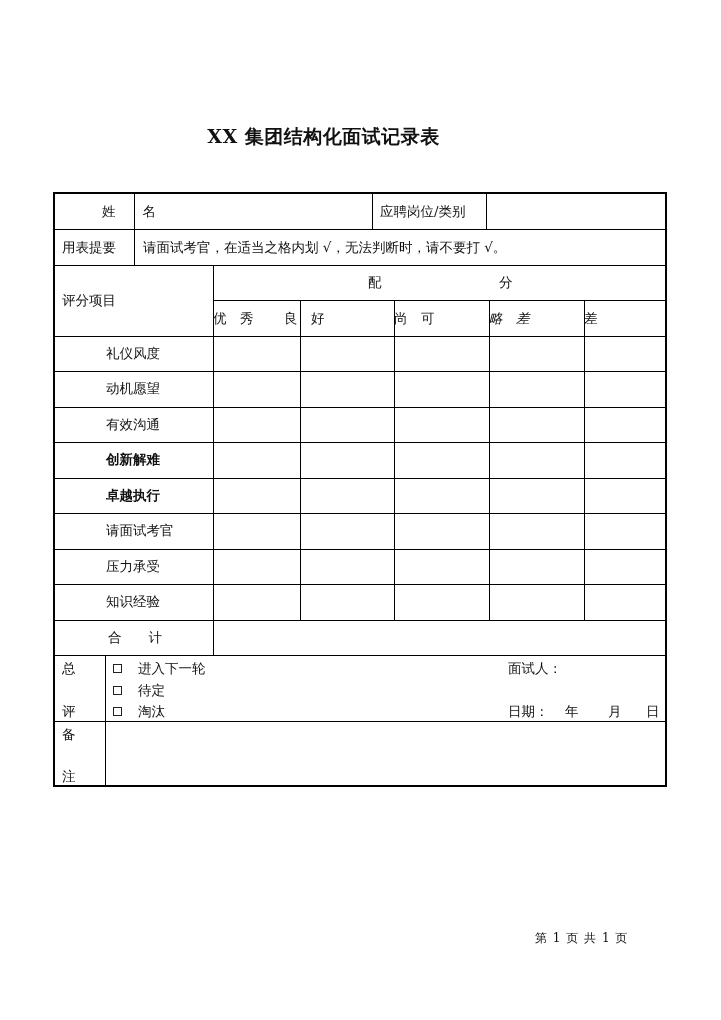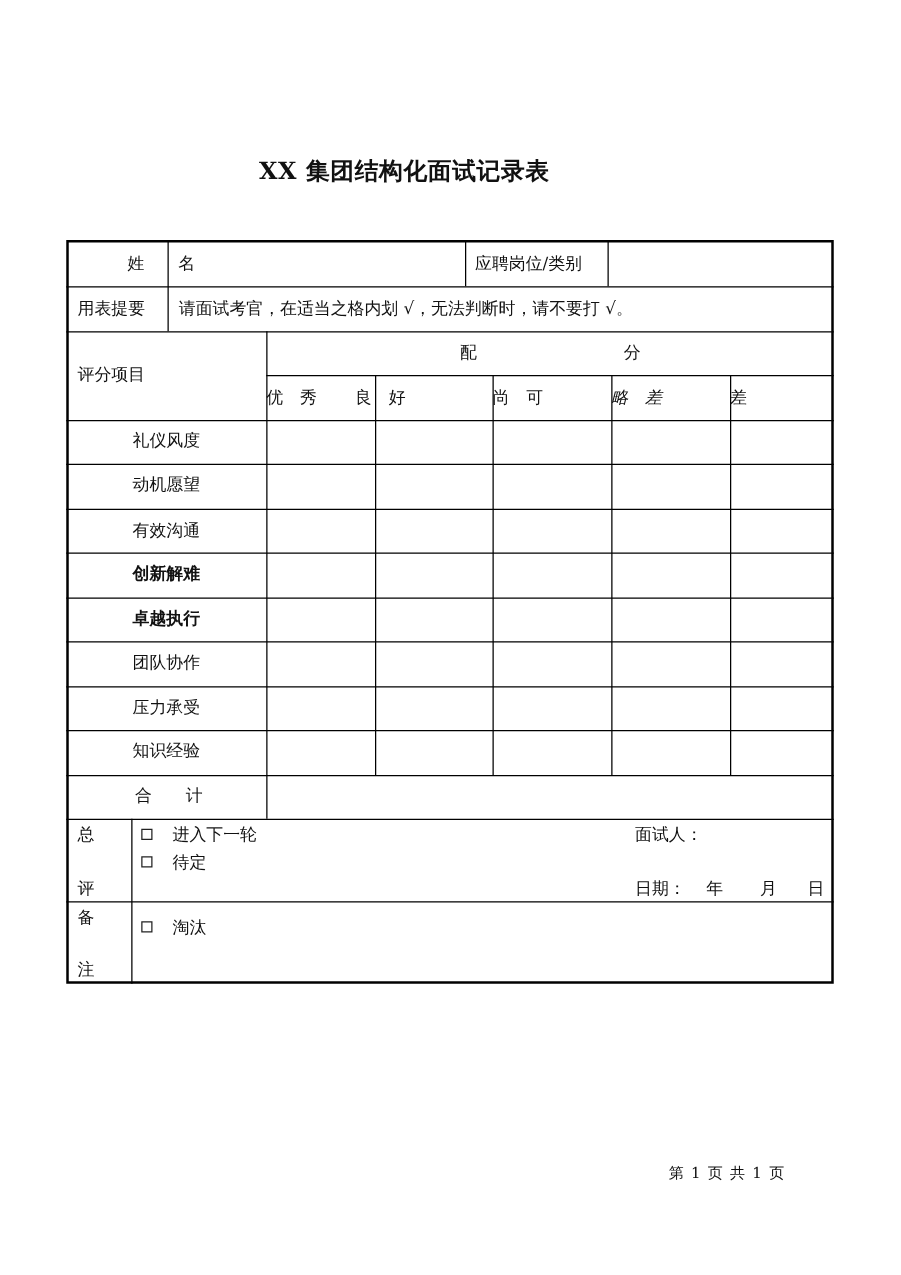--- a/index.html
+++ b/index.html
@@ -66,37 +66,37 @@
 <div class="cell c" style="left:284px;top:312px;width:94px;">良　好</div>
 <div class="cell c" style="left:394px;top:312px;width:95px;">尚　可</div>
 <div class="cell c" style="left:489px;top:312px;width:95px;font-style:italic;">略　差</div>
 <div class="cell c" style="left:584px;top:312px;width:83px;">差</div>
 
 <div class="cell" style="left:106px;top:347px;">礼仪风度</div>
 <div class="cell" style="left:106px;top:382px;">动机愿望</div>
 <div class="cell" style="left:106px;top:418px;font-family:Liberation Serif, serif;">有效沟通</div>
 <div class="cell" style="left:106px;top:453px;font-weight:bold;">创新解难</div>
 <div class="cell" style="left:106px;top:489px;font-weight:bold;">卓越执行</div>
-<div class="cell" style="left:106px;top:524px;">团队协作</div>
+<div class="cell" style="left:106px;top:524px;">请面试考官</div>
 <div class="cell" style="left:106px;top:560px;">压力承受</div>
 <div class="cell" style="left:106px;top:595px;">知识经验</div>
 
 <div class="cell" style="left:108px;top:631px;text-align:right;">合　　计</div>
 <div class="cell" style="left:214px;top:621px;width:451px;height:33px;"></div>
 
 <div class="cell" style="left:62px;top:662px;">总</div>
 <div class="cell" style="left:62px;top:705px;">评</div>
 
 <div class="cell" style="left:113px;top:662px;">
   <span class="box"></span><span>进入下一轮</span>
 </div>
 <div class="cell" style="left:113px;top:684px;">
   <span class="box"></span><span>待定</span>
 </div>
-<div class="cell" style="left:113px;top:705px;margin-top:31px;">
+<div class="cell" style="left:113px;top:705px;">
   <span class="box"></span><span>淘汰</span>
 </div>
 
 <div class="cell" style="left:508px;top:662px;">面试人：</div>
 <div class="cell" style="left:508px;top:705px;">日期：</div>
 <div class="cell" style="left:565px;top:705px;">年</div>
 <div class="cell" style="left:608px;top:705px;">月</div>
 <div class="cell" style="left:646px;top:705px;">日</div>
 
 <div class="cell" style="left:62px;top:728px;">备</div>

